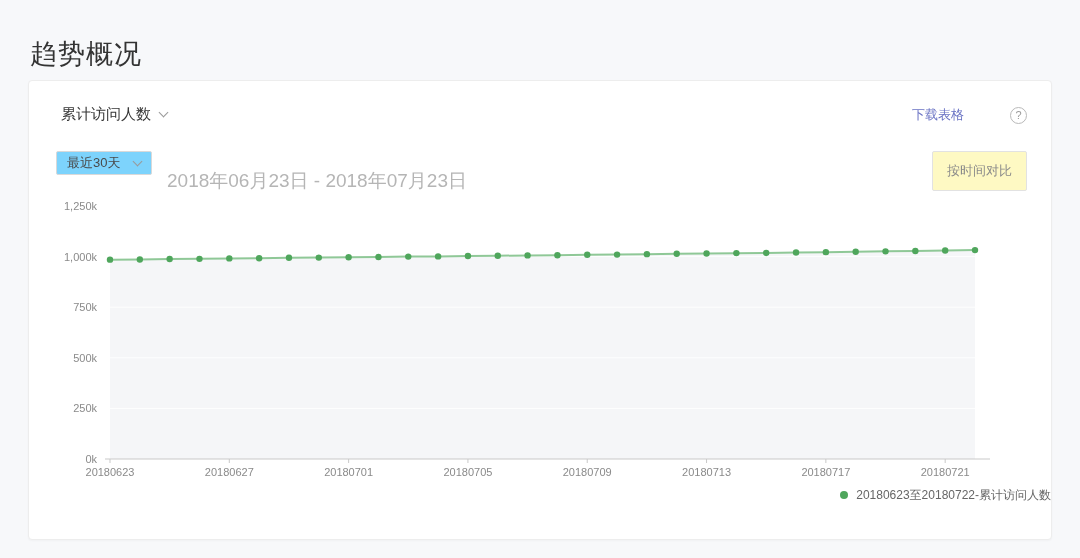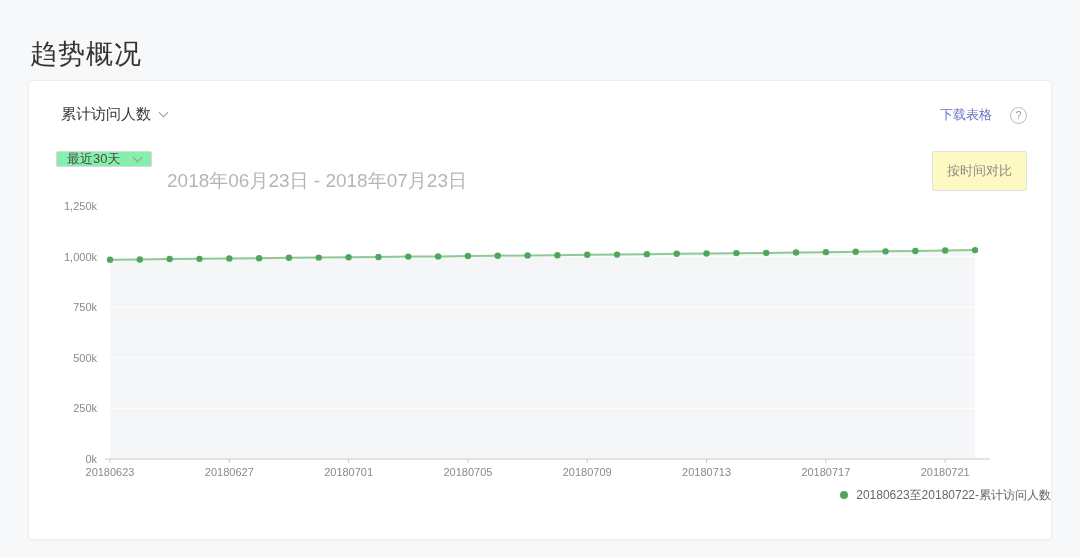--- a/index.html
+++ b/index.html
@@ -21,31 +21,31 @@
   .card-header { position:absolute; left:0; top:24px; width:100%; height:22px; }
   .metric-selector {
     position:absolute; left:32px; top:0; cursor:pointer;
     font-size:15px; color:#353535; display:flex; align-items:center;
   }
   .chev {
     display:inline-block; width:7px; height:7px;
     border-right:1px solid #9a9a9a; border-bottom:1px solid #9a9a9a;
     transform:rotate(45deg); margin-left:9px; margin-top:-4px;
   }
-  .header-right { position:absolute; right:24px; top:1px; display:flex; align-items:center; }
+  .header-right { position:absolute; right:24px; top:1px; display:flex; align-items:center;gap:28px; }
   .download { font-size:13px; color:#6a73c4; cursor:pointer; text-decoration:none; }
   .help {
     display:inline-block; width:17px; height:17px; margin-left:18px;
     border:1px solid #b9b9b9; border-radius:50%;
     font-size:11px; line-height:15px; text-align:center; color:#9a9a9a; cursor:pointer;
   }
   .controls { position:absolute; left:0; top:70px; width:100%; height:28px; }
   .dropdown {
-    position:absolute; left:27px; top:0; height:16px; padding:0 10px;
-    border:1px solid #d9d9d9; border-radius:2px; background:#86efac;
+    position:absolute; left:27px; top:0; height:24px; padding:0 10px;
+    border:1px solid #d9d9d9; border-radius:2px; background:#7dd3fc;
     font-size:13px; color:#4a4a4a; display:flex; align-items:center; cursor:pointer;
   }
   .dropdown .chev { margin-left:14px; margin-top:-3px; }
   .date-range {
     position:absolute; left:138px; top:16px; line-height:28px;
     font-size:19px; color:#b5b5b5;
   }
   .compare-btn {
     position:absolute; right:24px; top:0; height:40px; padding:0 14px;
     background:#fef9c3; border:1px solid #e2e2e2; border-radius:2px;

